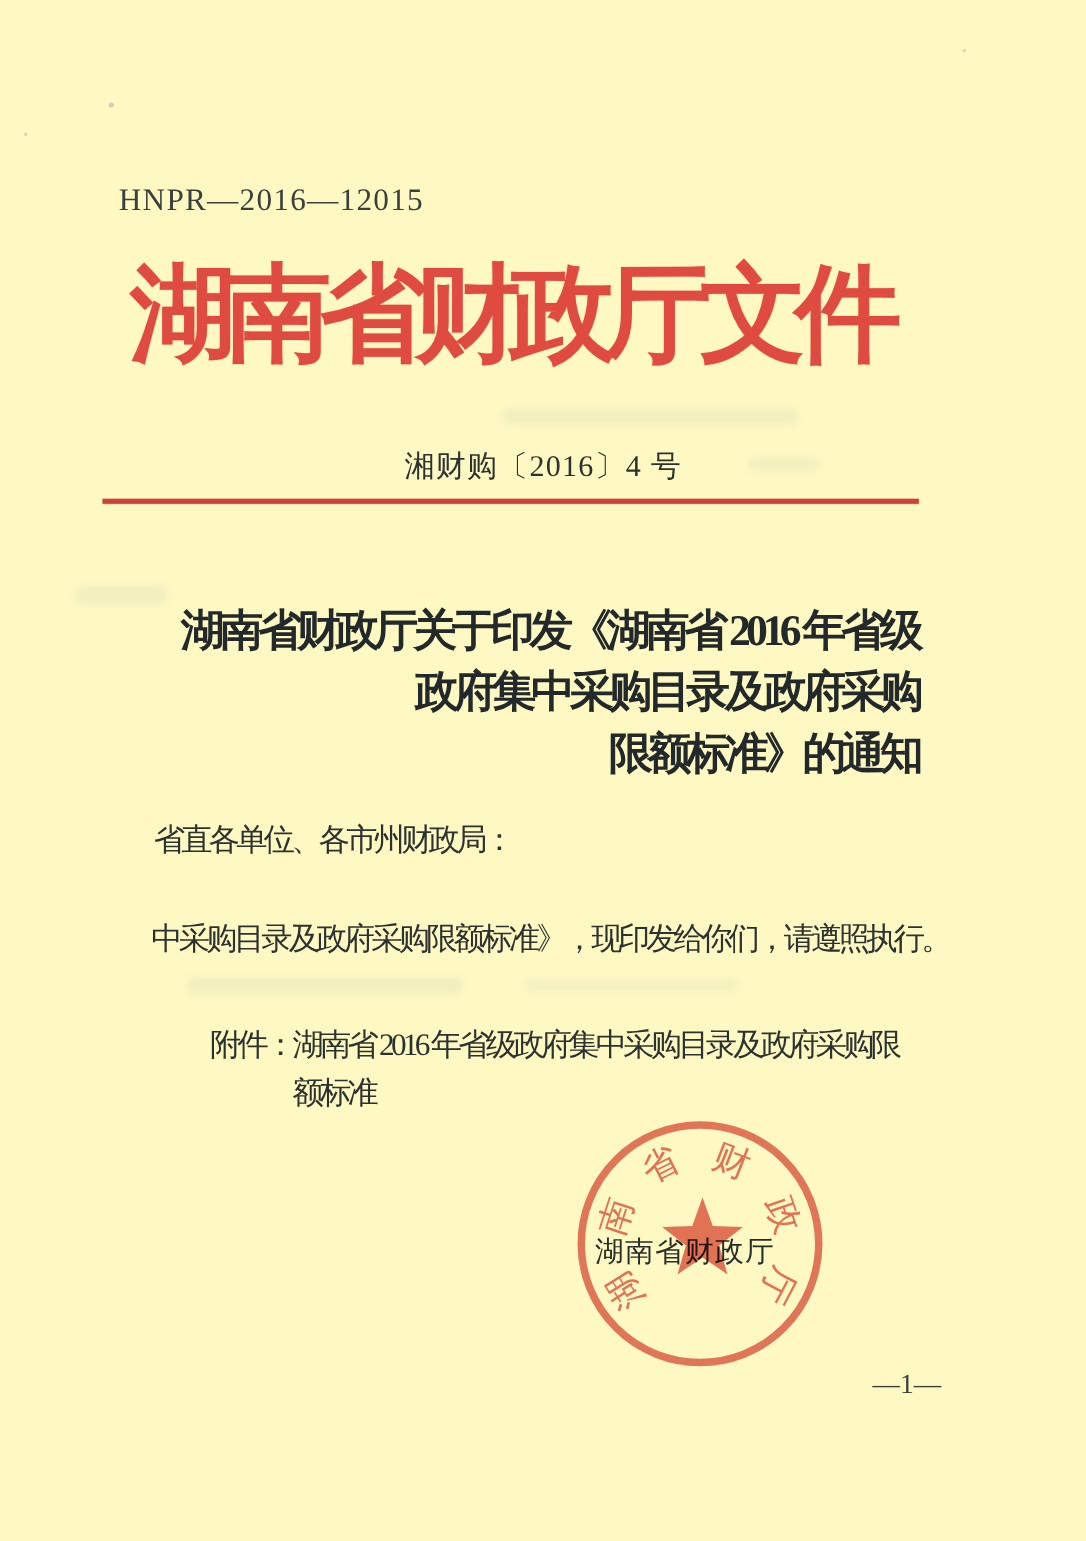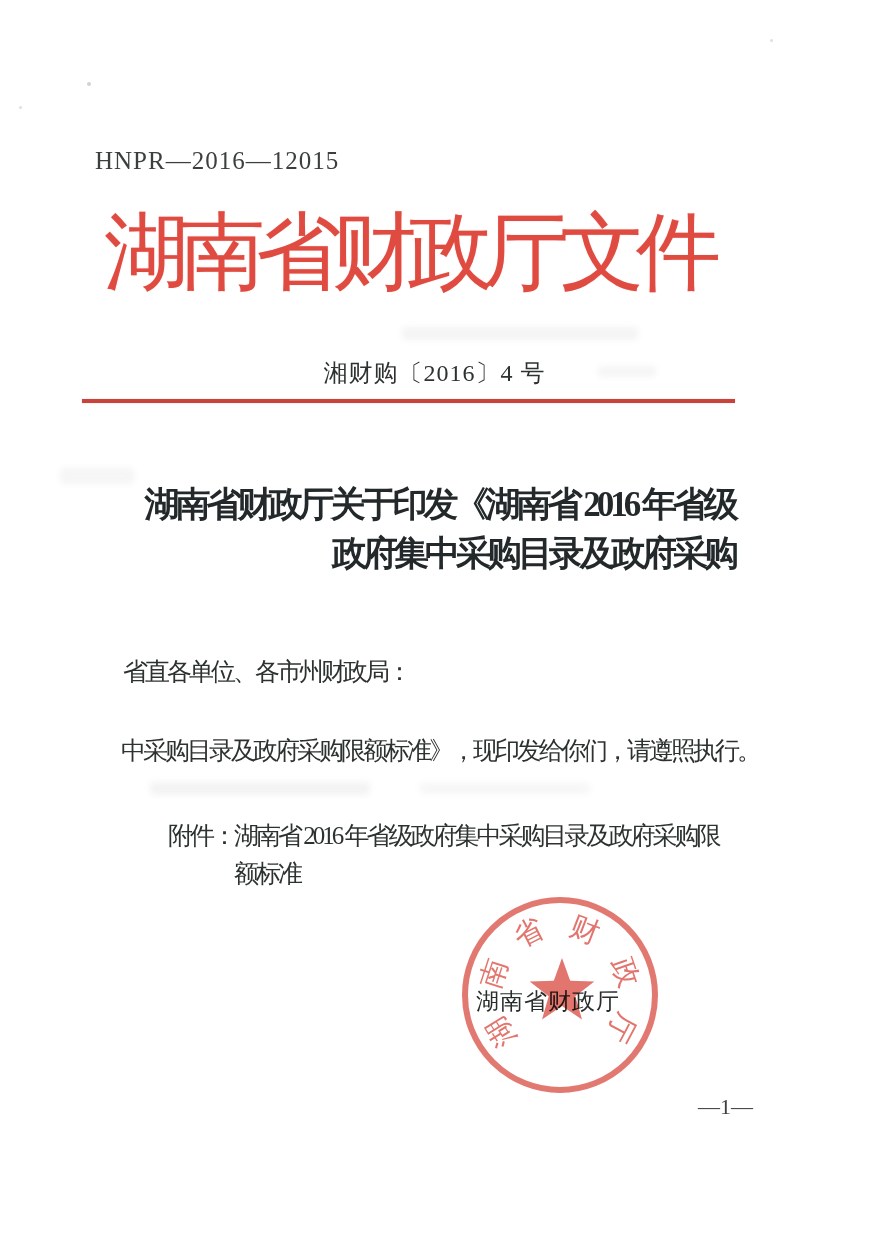--- a/index.html
+++ b/index.html
@@ -7,36 +7,36 @@
     --red-rule:#c8433b;
     --red-seal:#db544a;
     --ink:#2c3230;
     --ink-soft:#3b403e;
   }
   html,body{margin:0;padding:0;background:#e9e9e7;}
   .page{
     position:relative;
     width:869px;height:1233px;
     margin:0 auto;
-    background:#ffffff;
+    background:#fef9c3;
     overflow:hidden;
     font-family:"Liberation Serif","DejaVu Serif",serif;
     color:var(--ink);
   }
   .abs{position:absolute;white-space:nowrap;}
 
   .doc-code{
     left:95px;top:147px;
     font-size:25px;letter-spacing:1px;
     color:var(--ink-soft);
   }
   .masthead{
     left:104px;top:206px;
     font-size:85px;line-height:1.1;
-    font-weight:normal;
+    font-weight:bold;
     letter-spacing:-9px;
     color:var(--red-masthead);
     text-shadow:0 0 1px rgba(223,75,64,.45);
   }
   .doc-number{
     left:0;top:357px;width:869px;
     text-align:center;
     font-size:24px;letter-spacing:1px;
     color:var(--ink);
   }
@@ -124,20 +124,21 @@
 
   <div class="abs masthead">湖南省财政厅文件</div>
 
   <div class="abs doc-number">湘财购〔2016〕4 号</div>
 
   <div class="abs red-rule"></div>
 
   <div class="abs notice-title">
     <div>湖南省财政厅关于印发《湖南省 2016 年省级</div>
     <div>政府集中采购目录及政府采购</div>
+    <div>限额标准》的通知</div>
   </div>
 
   <div class="abs body-line salutation">省直各单位、各市州财政局：</div>
 
 
   <div class="abs body-line para-2">中采购目录及政府采购限额标准》，现印发给你们，请遵照执行。</div>
 
   <div class="abs body-line attach-1">附件：湖南省 2016 年省级政府集中采购目录及政府采购限</div>
 
   <div class="abs body-line attach-2">额标准</div>

